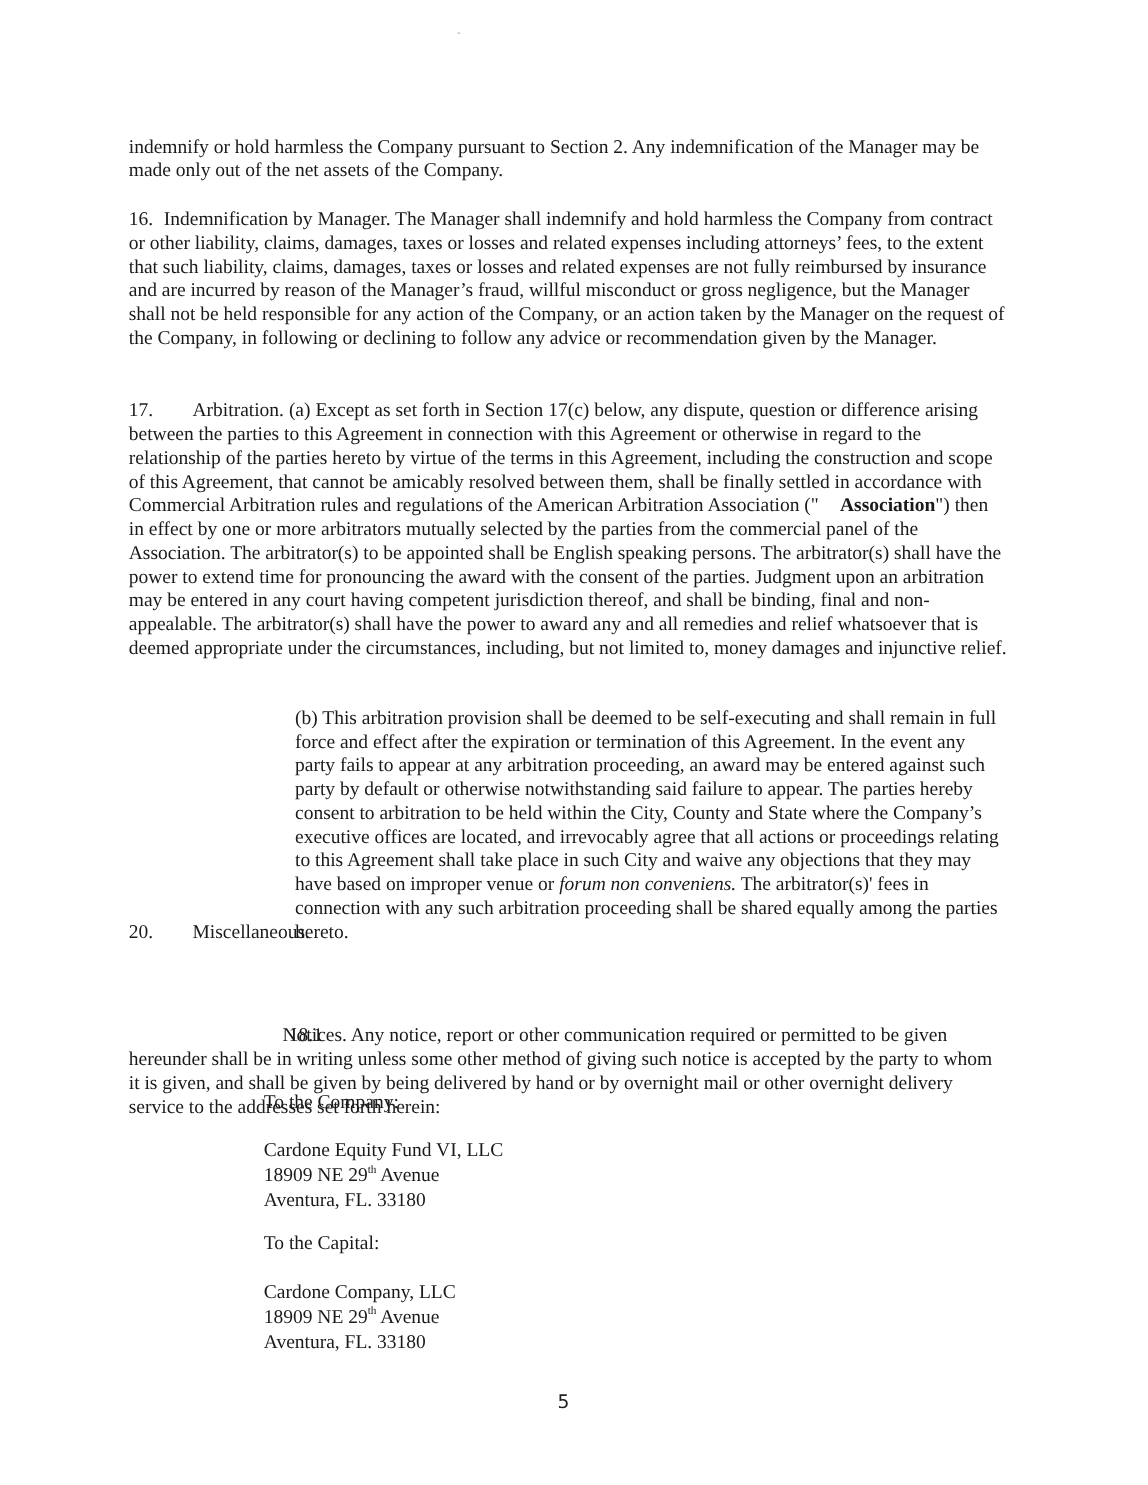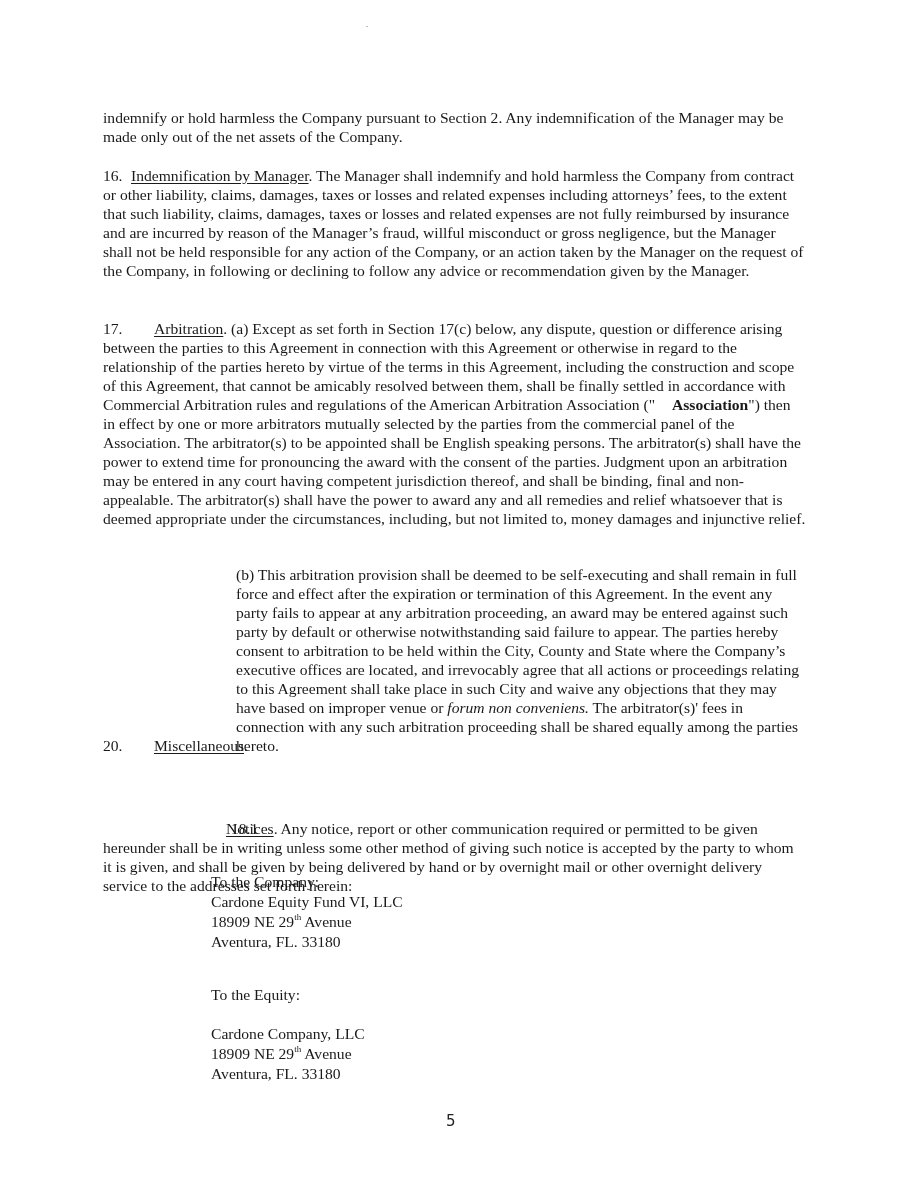--- a/index.html
+++ b/index.html
@@ -25,21 +25,21 @@
     }
     p {
       margin: 0;
       text-align: left;
     }
     .para {
       position: absolute;
       left: 0;
       width: 703px;
     }
-    .u { text-decoration: underline; text-underline-offset: 2px; }
+    .u { text-underline-offset: 2px; }
     .b { font-weight: bold; margin-left: 17px; }
     .i { font-style: italic; }
     .num { display: inline-block; }
     .tab16 { width: 28px; display: inline-block; }
     .tab17 { width: 51px; display: inline-block; }
     .tab18 { width: 51px; display: inline-block; }
     .tab181 { width: 59px; display: inline-block; margin-top: 44px; }
     .indent-b { padding-left: 133px; }
     .addr {
       position: absolute;
@@ -88,27 +88,27 @@
   <p class="para" style="top:628px;">
     <span class="num tab18">20.</span><span class="u">Miscellaneous</span><span>.</span>
   </p>
 
   <p class="para" style="top:667px; text-indent:64px;">
     <span class="num tab181">18.1</span><span class="u">Notices</span><span>.</span><span> Any notice, report or other communication required or permitted to be given hereunder shall be in writing unless some other method of giving such notice is accepted by the party to whom it is given, and shall be given by being delivered by hand or by overnight mail or other overnight delivery service to the addresses set forth herein:</span>
   </p>
 
   <div class="addr" style="top:764px;">
     <p>To the Company:</p>
-    <p style="">Cardone Equity Fund VI, LLC</p>
+    <p style="margin-top:19px;">Cardone Equity Fund VI, LLC</p>
     <p><span>18909 NE 29</span><sup>th</sup><span> Avenue</span></p>
     <p>Aventura, FL. 33180</p>
   </div>
 
   <div class="addr" style="top:877px;">
-    <p>To the Equity:</p>
+    <p>To the Capital:</p>
     <p style="margin-top:19px;">Cardone Company, LLC</p>
     <p><span>18909 NE 29</span><sup>th</sup><span> Avenue</span></p>
     <p>Aventura, FL. 33180</p>
   </div>
 
 </div>
 
 <div class="footer-num">5</div>
 
 </body></html>

